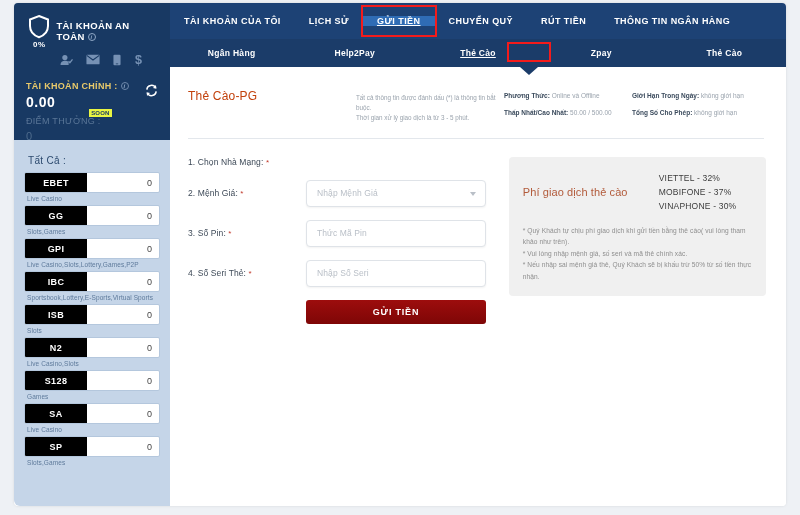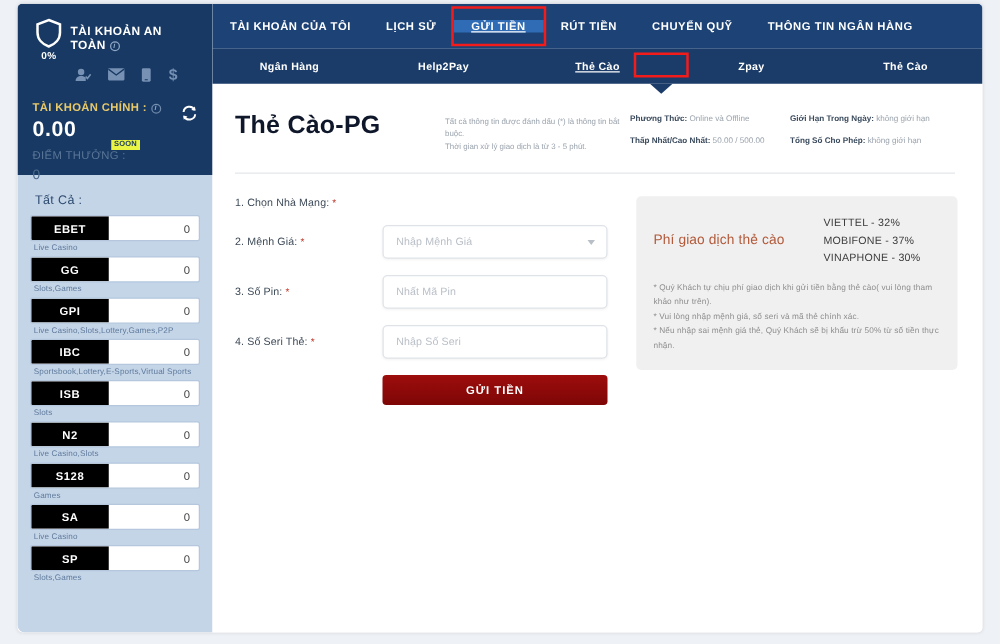--- a/index.html
+++ b/index.html
@@ -58,21 +58,21 @@
     display: flex; gap: 13px; margin-top: 4px; margin-left: 34px;
     align-items: center;
   }
   .icon-row .gi { opacity: .92; }
   .main-acct-label {
     color: #e8c96a; font-size: 9px; font-weight: 700;
     letter-spacing: .3px; margin-top: 15px;
   }
   .main-acct-label .info-dot { border-color:#6f89ab; color:#8fa8c6; }
   .balance {
-    color: #ffffff; font-size: 17px; font-weight: 700;
+    color: #ffffff; font-size: 14px; font-weight: 700;
     letter-spacing: .5px; margin-top: 3px;
   }
   .refresh-ico {
     position: absolute; right: 12px; top: 81px;
   }
   .reward-label {
     color: #5a7697; font-size: 9px; letter-spacing: .3px;
     margin-top: 1px; position: relative; display: inline-block;
   }
   .soon-badge {
@@ -146,21 +146,21 @@
     position: absolute; border: 2.5px solid #f41b1b;
     pointer-events: none; z-index: 30;
   }
 
   
   .pg-head {
     display: flex; align-items: flex-start;
     padding: 16px 14px 0 18px; gap: 0;
   }
   .pg-title {
-    color: #0f172a; font-size: 20px; font-weight: 700;
+    color: #c2410c; font-size: 12px; font-weight: 400;
     width: 168px; padding-top: 6px; letter-spacing: .2px;
   }
   .note-block {
     width: 148px; color: #9aa3ad; font-size: 6.3px;
     line-height: 1.55; padding-top: 10px;
   }
   .meta-col { font-size: 6.5px; line-height: 1.6; padding-top: 8px; }
   .meta-col.c1 { width: 128px; }
   .meta-col.c2 { width: 130px; }
   .meta-col .k { color: #3a4a5c; font-weight: 700; }
@@ -347,22 +347,22 @@
         </div>
       </div>
     </div>
 
     <div class="content">
 
       <div class="nav-top">
         <div class="nv">TÀI KHOẢN CỦA TÔI</div>
         <div class="nv">LỊCH SỬ</div>
         <div class="nv active">GỬI TIỀN</div>
+        <div class="nv">CHUYỂN QUỸ</div>
         <div class="nv">RÚT TIỀN</div>
-        <div class="nv">CHUYỂN QUỸ</div>
         <div class="nv">THÔNG TIN NGÂN HÀNG</div>
       </div>
 
       <div class="nav-sub">
         <div class="sv">Ngân Hàng</div>
         <div class="sv">Help2Pay</div>
         <div class="sv active">Thẻ Cào</div>
         <div class="sv">Zpay</div>
         <div class="sv">Thẻ Cào</div>
         <div class="caret-down" id="subnav-pointer" style="left: 350.352px;"></div>
@@ -417,21 +417,21 @@
               <span class="sel-caret"></span>
             </div>
           </div>
 
           <div class="f-row">
             <div class="f-label">
               <span>3. Số Pin:</span>
               <span class="star">*</span>
             </div>
             <div class="f-ctl">
-              <span class="ph">Nhất Mã Pin</span>
+              <span class="ph">Thức Mã Pin</span>
             </div>
           </div>
 
           <div class="f-row">
             <div class="f-label">
               <span>4. Số Seri Thẻ:</span>
               <span class="star">*</span>
             </div>
             <div class="f-ctl">
               <span class="ph">Nhập Số Seri</span>

